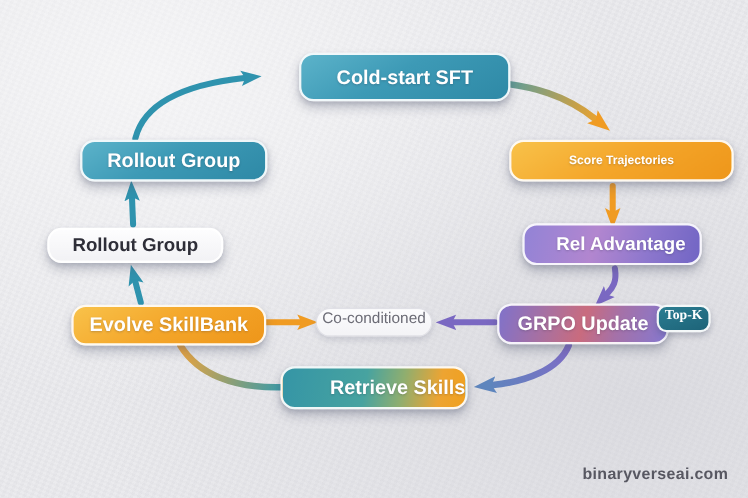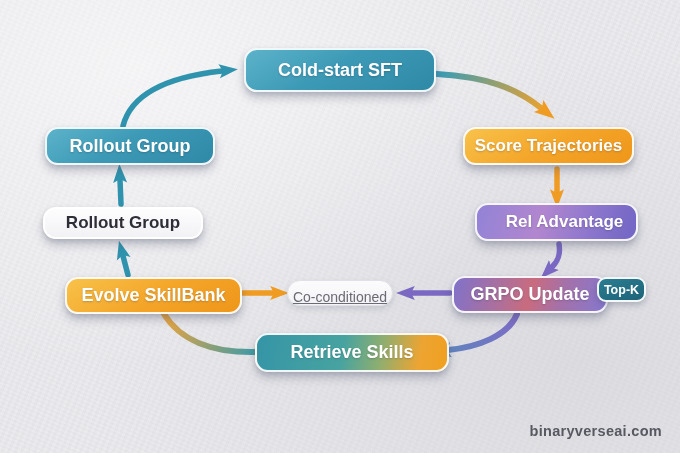--- a/index.html
+++ b/index.html
@@ -22,69 +22,69 @@
     position:absolute;
     display:flex;align-items:center;justify-content:center;
     box-sizing:border-box;
     border:2px solid rgba(255,255,255,.92);
     border-radius:13px;
     color:#fff;font-weight:bold;
     text-shadow:0 1px 2px rgba(40,40,60,.25);
     box-shadow:0 6px 10px rgba(80,85,110,.30), 0 2px 4px rgba(80,85,110,.18);
     white-space:nowrap;
   }
-  .node.teal{background:linear-gradient(150deg,#5cb3ca 0%,#3d9ab6 45%,#2e89a6 100%);}
+  .node.teal{background:linear-gradient(150deg,#5cb3ca 0%,#3d9ab6 45%,#2e89a6 100%);margin-left:28px;}
   .node.orange{background:linear-gradient(150deg,#f8c24a 0%,#f4a62a 50%,#ee961a 100%);}
   .node.purple{background:linear-gradient(105deg,#9283d6 0%,#b286cf 40%,#8d77cd 70%,#7165c4 100%);}
   .node.grpo{background:linear-gradient(105deg,#8072ca 0%,#b26f96 35%,#c96b7e 50%,#a571a8 70%,#8578cf 100%);}
   .node.tealorange{background:linear-gradient(100deg,#3595a6 0%,#47a3a0 45%,#8fae6f 65%,#eda432 85%,#f0a01f 100%);}
   .node.white{
     background:linear-gradient(180deg,#fdfdfe 0%,#f2f2f5 100%);
     color:#2e2e38;text-shadow:none;
     border:2px solid rgba(255,255,255,.95);
   }
   .pill{
     position:absolute;
-    display:flex;align-items:flex-end;justify-content:center;
+    display:flex;align-items:flex-start;justify-content:center;
     box-sizing:border-box;
     background:linear-gradient(180deg,#fcfcfd,#f3f3f6);
     border:1px solid #e0e0e6;
     border-radius:13px;
     color:#6b6b75;
     box-shadow:0 3px 6px rgba(80,85,110,.18);
     white-space:nowrap;
-    text-decoration:underline;
   }
   .badge{
     position:absolute;
-    display:flex;align-items:center;justify-content:center;
+    display:flex;justify-content:center;
     box-sizing:border-box;
     background:linear-gradient(160deg,#2b7d92,#1d6378);
     border:2px solid rgba(255,255,255,.95);
     border-radius:9px;
     color:#fff;font-weight:bold;
     box-shadow:0 3px 6px rgba(60,70,95,.3);
     z-index:5;
+    font-family:Liberation Serif, serif;
   }
   .watermark{
     position:absolute;right:18px;bottom:14px;
     font-size:14.5px;color:#585862;letter-spacing:.3px;font-weight:bold;
   }
   svg.flow{position:absolute;left:0;top:0;z-index:1;}
   .node,.pill{z-index:2;}
   
   .n-rollout-teal {left:45px; top:127px; width:170px; height:38px; font-size:18px;}
   .n-rollout-white{left:43px; top:207px; width:160px; height:32px; font-size:17px;}
   .n-coldstart    {left:244px;top:48px;  width:192px; height:44px; font-size:18px;}
-  .n-score        {left:463px;top:127px; width:171px; height:38px; font-size:17px;}
+  .n-score        {left:463px;top:127px; width:204px; height:38px; font-size:11px;}
   .n-rel          {left:475px;top:203px; width:163px; height:38px; font-size:17px;padding-left:16px;}
   .n-grpo         {left:452px;top:276px; width:156px; height:37px; font-size:18px;}
   .n-topk         {left:597px;top:277px; width:49px;  height:25px; font-size:12.5px;}
   .n-cocond       {left:287px;top:280px; width:106px; height:26px; font-size:14px;}
-  .n-retrieve     {left:255px;top:333px; width:194px; height:39px; font-size:18px;}
+  .n-retrieve     {left:255px;top:333px; width:170px; height:39px; font-size:18px;justify-content:flex-end;}
   .n-evolve       {left:53px; top:277px; width:177px; height:37px; font-size:18px;margin-left:12px;}
 </style>
 </head>
 <body>
 
 <div class="canvas">
 
   <svg class="flow" width="680" height="453" viewBox="0 0 680 453">
     <defs>
       <marker id="head-teal" markerUnits="strokeWidth" markerWidth="3.4" markerHeight="3.4" refX="1.2" refY="3" orient="auto" viewBox="0 0 8 6">

